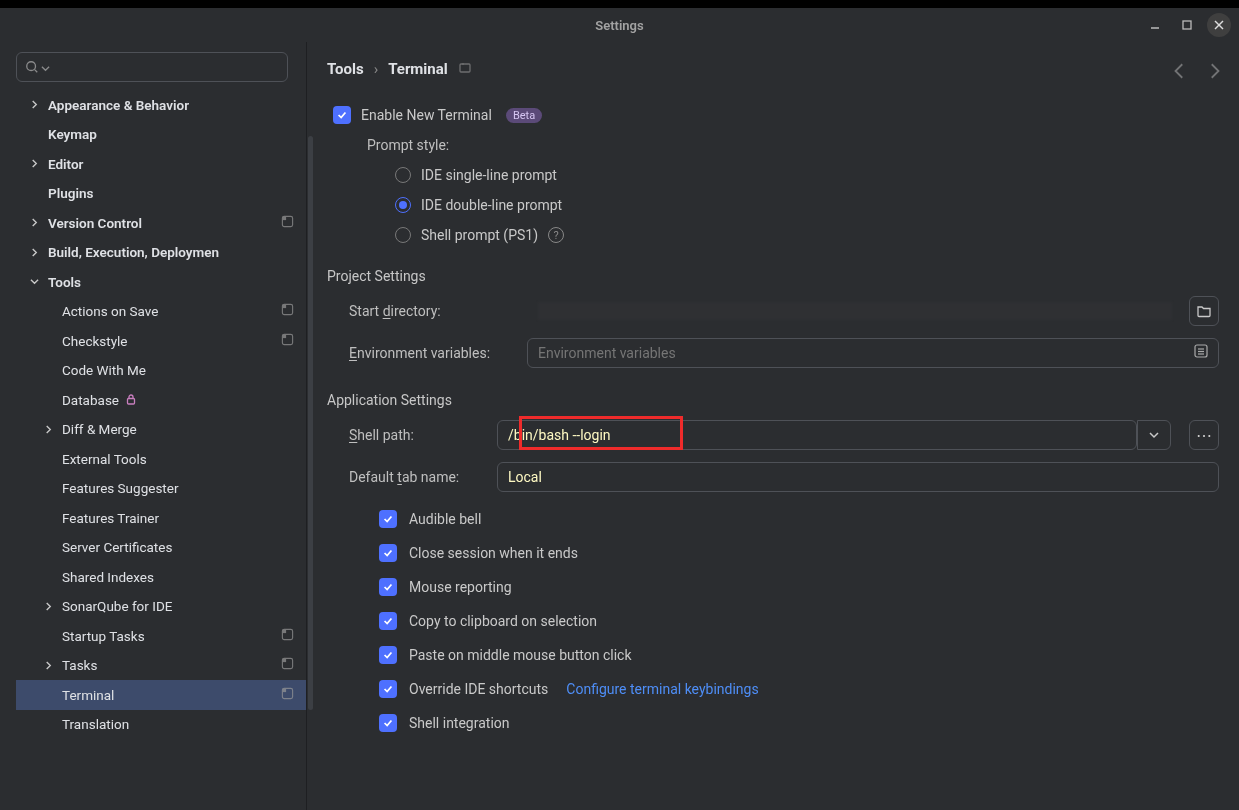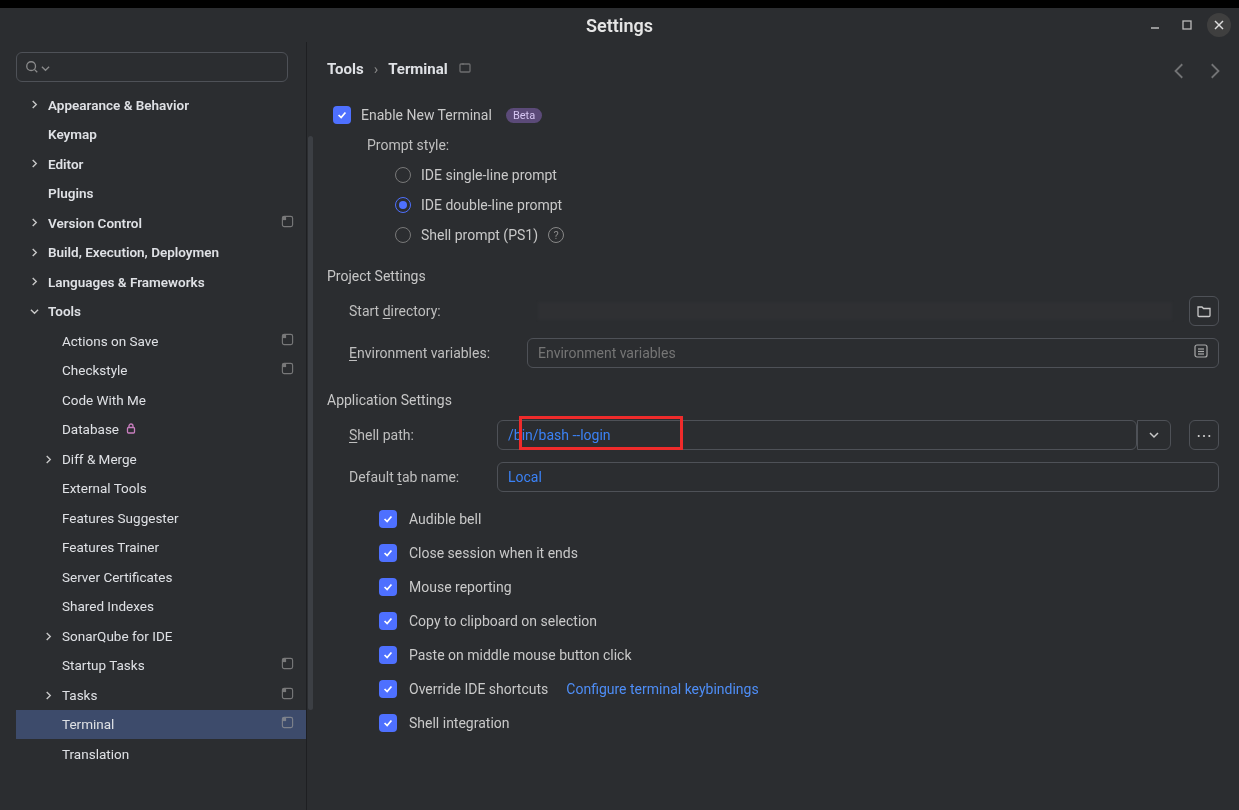--- a/index.html
+++ b/index.html
@@ -1,19 +1,19 @@
 <!DOCTYPE html>
 <html><head>
 <meta charset="utf-8">
 <style>
 * { box-sizing: border-box; margin: 0; padding: 0; }
 html, body { width: 1239px; height: 810px; overflow: hidden; font-family: -apple-system, "Segoe UI", Roboto, Ubuntu, sans-serif; background: #1e1e1e; color: #c9c9c9; }
 .menubar { height: 8px; background: #000; display: flex; align-items: flex-end; gap: 16px; padding: 0 16px; overflow: hidden; color: #666; font-size: 13px; }
 .titlebar { height: 34px; background: #2b2d30; display: flex; align-items: center; justify-content: center; position: relative; border-bottom: 0; }
-.titlebar .title { color: #e5e5e5; font-size: 18px; font-weight: 600; }
+.titlebar .title { color: #a3a3a3; font-size: 13px; font-weight: 600; }
 .win-controls { position: absolute; right: 8px; display: flex; gap: 8px; }
 .win-btn { width: 24px; height: 24px; display: flex; align-items: center; justify-content: center; border-radius: 12px; color: #bbb; }
 .close-btn { background: #3f3f3f; border-radius: 12px; }
 .body { display: flex; height: calc(810px - 42px); background: #2b2d30; }
 .sidebar { width: 307px; padding: 10px 8px 0 16px; position: relative; }
 .search { width: 272px; height: 30px; border: 1px solid #4e5157; border-radius: 6px; display: flex; align-items: center; padding: 0 8px; margin-bottom: 8px; background: #2b2d30; }
 .search svg { opacity: .75; }
 .tree { font-size: 13.5px; color: #dfe1e5; width: 290px; }
 .tree .row { height: 29.5px; display: flex; align-items: center; gap: 6px; padding-left: 10px; border-radius: 0; position: relative; width: 100%; }
 .tree .row.l1 { font-weight: 600; }
@@ -37,21 +37,21 @@
 .beta { background: #5b4a78; color: #d6c6f2; font-size: 11px; padding: 1px 7px; border-radius: 9px; margin-left: 4px; }
 .sub { margin-left: 34px; }
 .field-label { color: #bfbfbf; text-align: center; }
 .radio { width: 16px; height: 16px; border: 1px solid #787878; border-radius: 50%; display: inline-flex; align-items: center; justify-content: center; flex-shrink: 0; }
 .radio.on { border-color: #4e70ff; }
 .radio.on .dot { width: 8px; height: 8px; background: #4e70ff; border-radius: 50%; }
 .sect-title { font-size: 14px; color: #c7c7c7; margin: 12px 0 10px; }
 .form-row { display: flex; align-items: center; gap: 18px; margin: 8px 0; min-height: 34px; }
 .form-row .lbl { color: #bfbfbf; font-size: 14px; min-width: 160px; }
 .form-row .lbl.short { min-width: 130px; }
-input[type=text].txt { background: #2b2d30; border: 1px solid #4e5157; color: #3b82f6; height: 30px; border-radius: 6px; padding: 0 10px; font-size: 14px; flex: 1; font-family: inherit; }
+input[type=text].txt { background: #2b2d30; border: 1px solid #4e5157; color: #fef9c3; height: 30px; border-radius: 6px; padding: 0 10px; font-size: 14px; flex: 1; font-family: inherit; }
 .input-wrap { display: flex; align-items: center; flex: 1; gap: 6px; }
 .icon-btn { width: 30px; height: 30px; border: 1px solid #4e5157; border-radius: 6px; display: flex; align-items: center; justify-content: center; color: #c9c9c9; }
 .combo { display: flex; flex: 1; }
 .combo input { border-top-right-radius: 0; border-bottom-right-radius: 0; border-right: none; }
 .combo .dd { width: 34px; height: 30px; border: 1px solid #4e5157; border-left: 1px solid #4e5157; border-radius: 0 6px 6px 0; display: flex; align-items: center; justify-content: center; }
 .hl { position: absolute; border: 3px solid #ef2b2b; pointer-events: none; }
 .link { color: #4e8ef7; font-size: 14px; margin-left: 6px; }
 .help { width:16px; height:16px; border:1px solid #888; border-radius:50%; display:inline-flex; align-items:center; justify-content:center; font-size:11px; color:#888; }
 .chk-row { display: flex; align-items: center; gap: 12px; font-size: 14px; height: 34px; margin-left: 30px; }
 .u { text-decoration: underline; text-underline-offset: 2px; }
@@ -138,28 +138,20 @@
           <span class="chev">
             <svg width="9" height="9" viewBox="0 0 10 10">
               <path d="M3 1 L7 5 L3 9" fill="none" stroke="#c9c9c9" stroke-width="1.5"></path>
             </svg>
           </span>
           <span>Build, Execution, Deploymen</span>
         </div>
         <div class="row l1">
           <span class="chev">
             <svg width="9" height="9" viewBox="0 0 10 10">
-              <path d="M3 1 L7 5 L3 9" fill="none" stroke="#c9c9c9" stroke-width="1.5"></path>
-            </svg>
-          </span>
-          <span>Languages &amp; Frameworks</span>
-        </div>
-        <div class="row l1">
-          <span class="chev">
-            <svg width="9" height="9" viewBox="0 0 10 10">
               <path d="M1 3 L5 7 L9 3" fill="none" stroke="#c9c9c9" stroke-width="1.5"></path>
             </svg>
           </span>
           <span>Tools</span>
         </div>
         <div class="row l2">
           <span>Actions on Save</span>
           <span class="badge-right"><svg width="13" height="13" viewBox="0 0 14 14">
               <rect x="1.5" y="1.5" width="11" height="11" rx="2" fill="none" stroke="#999" stroke-width="1.2"></rect>
               <rect x="1.5" y="1.5" width="4" height="4" fill="#999"></rect>

